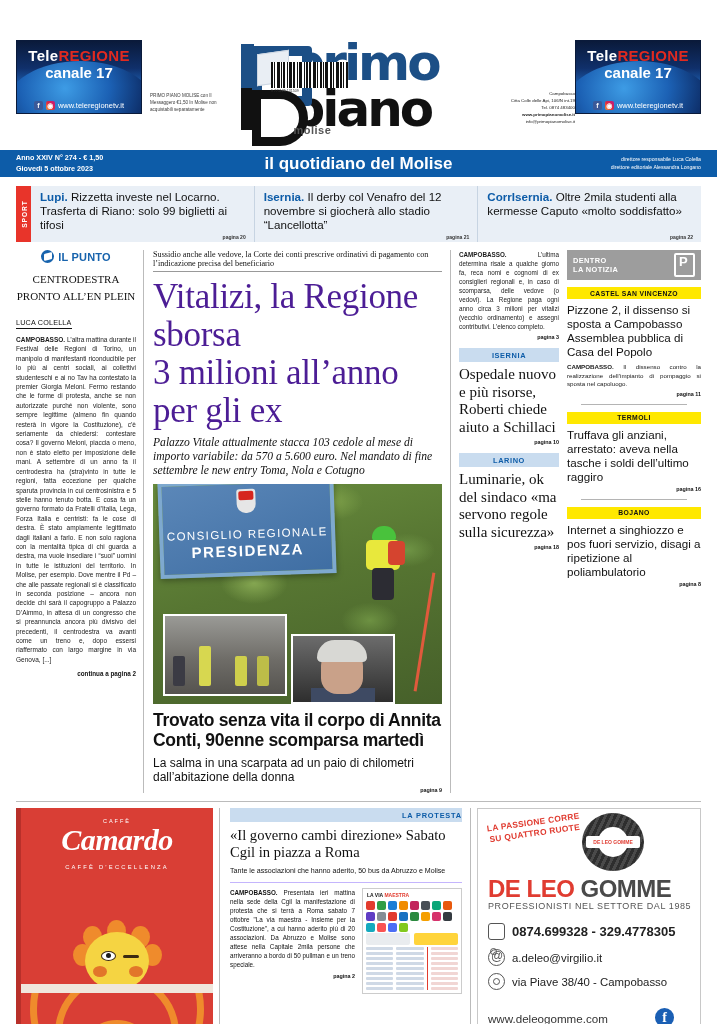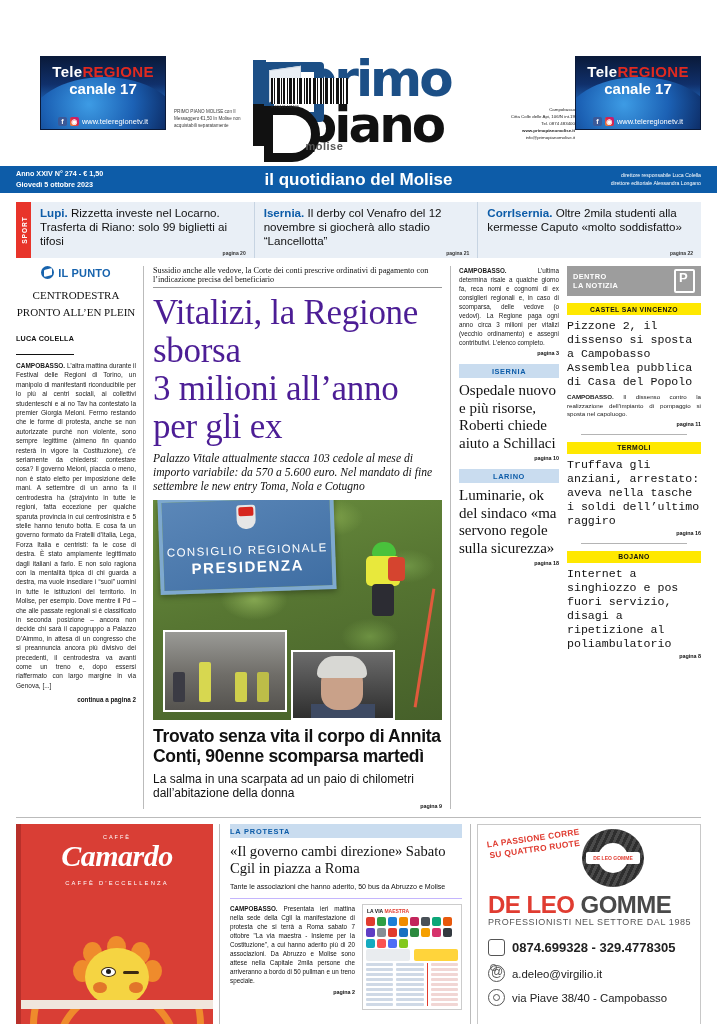--- a/index.html
+++ b/index.html
@@ -1,20 +1,20 @@
 <!DOCTYPE html>
 <html><head>
 <meta charset="utf-8">
 <style>
   html,body{margin:0;padding:0;background:#ffffff;}
   body{width:717px;height:1024px;font-family:"Liberation Sans",sans-serif;color:#111;overflow:hidden;position:relative;}
   .page{width:717px;height:1024px;position:relative;background:#fff;}
 
   
-  .masthead{position:relative;height:110px;padding-top:56px;display:flex;align-items:flex-start;margin-left:24px;}
+  .masthead{position:relative;height:110px;padding-top:40px;display:flex;align-items:flex-start;}
   .tr-badge{width:124px;height:72px;position:relative;background:linear-gradient(180deg,#0a1a3a 0%,#10306b 38%,#1d5fb0 62%,#0b2450 100%);border:1px solid #0a1a3a;overflow:hidden;}
   .tr-badge .globe{position:absolute;left:-12px;bottom:-40px;width:150px;height:92px;border-radius:50%;background:radial-gradient(circle at 40% 30%,#3f9fe8 0%,#1c62b6 40%,#0c2a63 75%);opacity:.95;}
   .tr-badge .tline{position:absolute;top:6px;left:0;right:0;text-align:center;font-weight:bold;font-size:15px;letter-spacing:.3px;}
   .tr-badge .tline .w{color:#fff;}
   .tr-badge .tline .r{color:#e02a20;}
   .tr-badge .c17{position:absolute;top:23px;left:0;right:0;text-align:center;color:#fff;font-weight:bold;font-size:15px;}
   .tr-badge .foot{position:absolute;bottom:3px;left:0;right:0;display:flex;align-items:center;justify-content:center;gap:3px;}
   .tr-badge .foot .si{width:9px;height:9px;border-radius:2px;color:#fff;font-size:7px;line-height:9px;text-align:center;font-weight:bold;}
   .tr-badge .foot .fb{background:#3b5998;}
   .tr-badge .foot .ig{background:linear-gradient(45deg,#f09433,#dc2743,#bc1888);}
@@ -63,21 +63,21 @@
   .colC{flex:1;padding:0 8px 0 9px;}
   .colR{width:100px;padding-left:8px;border-left:1px solid #bbb;}
   .colRR{width:134px;padding-left:8px;}
 
   
   .ilpunto{display:flex;align-items:center;gap:4px;justify-content:center;padding-bottom:4px;}
   .ilpunto .ic{width:13px;height:13px;border-radius:50%;background:#1763ad;position:relative;}
   .ilpunto .ic:after{content:"";position:absolute;left:2.5px;top:3px;width:8px;height:7px;background:#fff;border-radius:1px;transform:skewY(-12deg);}
   .ilpunto .lb{font-size:11px;font-weight:bold;color:#1763ad;letter-spacing:.2px;}
   .punto-head{font-family:"Liberation Serif",serif;font-size:11px;line-height:16.5px;text-align:center;color:#111;padding:4px 0 7px 0;}
-  .byline{font-size:7.2px;font-weight:bold;color:#111;border-bottom:1.3px solid #111;display:inline-block;padding-bottom:11px;margin-bottom:6px;letter-spacing:.2px;}
+  .byline{font-size:7.2px;font-weight:normal;color:#111;border-bottom:1.3px solid #111;display:inline-block;padding-bottom:1px;margin-bottom:6px;letter-spacing:.2px;}
   .bodytext{font-size:6.5px;line-height:9.4px;text-align:justify;color:#1a1a1a;}
   .bodytext b{font-weight:bold;}
   .continua{font-size:6.3px;font-weight:bold;text-align:right;margin-top:6px;}
 
   
   .occhiello{font-family:"Liberation Serif",serif;font-size:8.2px;color:#111;padding-bottom:3px;border-bottom:1px solid #999;}
   .bighead{font-family:"Liberation Serif",serif;font-size:35px;line-height:38px;color:#4c1d95;padding:6px 0 2px 0;letter-spacing:-.3px;}
   .subhead{font-family:"Liberation Serif",serif;font-style:italic;font-size:11.6px;line-height:14px;color:#111;padding:4px 0 6px 0;}
 
   .photo{position:relative;height:220px;overflow:hidden;background:#4b6b2e;}
@@ -121,21 +121,21 @@
   .rnote b{font-weight:bold;}
   .citybar{background:#c9dcef;color:#0d5ca8;font-size:7.4px;font-weight:bold;text-align:center;padding:2.5px 0;letter-spacing:.6px;margin:8px 0 4px 0;}
   .rhead{font-family:"Liberation Serif",serif;font-size:15px;line-height:17.5px;color:#111;}
 
   
   .dentro{background:#9d9d9d;color:#fff;height:30px;display:flex;align-items:center;justify-content:space-between;padding:0 6px;}
   .dentro .t{font-size:7.4px;font-weight:bold;line-height:9.5px;letter-spacing:.4px;}
   .dentro .p{width:17px;height:20px;border:2.2px solid #fff;border-radius:2px;position:relative;}
   .dentro .p:after{content:"P";position:absolute;left:3px;top:-1px;font-size:13px;font-weight:bold;color:#fff;}
   .yellowbar{background:#ffe800;color:#111;font-size:6.8px;font-weight:bold;text-align:center;padding:2.5px 0;letter-spacing:.4px;margin:7px 0 4px 0;}
-  .yhead{font-family:Liberation Mono, monospace;font-size:11.6px;line-height:14px;color:#111;}
+  .yhead{font-family:Liberation Sans, sans-serif;font-size:11.6px;line-height:14px;color:#111;}
   .ynote{font-size:6.2px;line-height:8.6px;text-align:justify;color:#1a1a1a;padding-top:4px;}
   .ynote b{font-weight:bold;}
   .ypg{font-size:5.4px;font-weight:bold;text-align:right;padding-top:2px;}
   .hr{border-top:1px solid #b4b4b4;margin:7px 14px;}
 
   
   .bottom{margin:8px 16px 0 16px;display:flex;border-top:1px solid #bbb;padding-top:6px;}
   .adL{width:192px;height:228px;position:relative;overflow:hidden;background:#d93e35;border-left:5px solid #b8302a;}
   .adL .brandw{position:absolute;left:0;right:0;top:10px;text-align:center;color:#fff;}
   .adL .brandw .s{font-size:5.5px;letter-spacing:2px;}
@@ -146,21 +146,21 @@
   .adL .sun .ray{position:absolute;width:19px;height:22px;background:#ef8b2c;border-radius:50%;}
   .adL .sun .cheek{position:absolute;width:14px;height:11px;background:#e2762a;border-radius:50%;top:42px;}
   .adL .sun .eye{position:absolute;left:30px;top:27px;width:13px;height:8px;background:#fff;border-radius:50%;border:1.4px solid #3b2a12;}
   .adL .sun .eye:after{content:"";position:absolute;left:4px;top:1px;width:5px;height:5px;background:#1d1d1d;border-radius:50%;}
   .adL .sun .eye2{position:absolute;left:52px;top:31px;width:16px;height:3px;background:#3b2a12;border-radius:2px;}
   .adL .lace{position:absolute;left:0;right:0;top:176px;height:9px;background:#f0e6dc;}
   .adL .rings{position:absolute;left:0;right:0;top:185px;bottom:0;overflow:hidden;background:#d93e35;}
   .adL .rings i{position:absolute;left:50%;transform:translateX(-50%);border-radius:50%;border:7px solid #ef8b2c;bottom:-60px;}
 
   .adC{flex:1;padding:0 8px 0 10px;border-left:1px solid #bbb;border-right:1px solid #bbb;margin-left:6px;}
-  .protestbar{background:#c9dcef;color:#0d5ca8;font-size:7.4px;font-weight:bold;text-align:left;padding:2.5px 0;letter-spacing:.8px;}
+  .protestbar{background:#c9dcef;color:#0d5ca8;font-size:7.4px;font-weight:bold;text-align:right;padding:2.5px 0;letter-spacing:.8px;}
   .phead{font-family:"Liberation Serif",serif;font-size:14.6px;line-height:17px;color:#111;padding-top:5px;}
   .psub{font-size:7.1px;color:#111;padding:6px 0 7px 0;border-bottom:1px solid #c4b5fd;}
   .pbodywrap{display:flex;gap:7px;padding-top:5px;}
   .pbody{flex:1;font-size:6.3px;line-height:9px;text-align:justify;}
   .pbody b{font-weight:bold;}
   .poster{width:98px;height:104px;border:1px solid #ccc;background:#fff;position:relative;overflow:hidden;}
   .poster .ph{position:absolute;left:4px;top:3px;font-size:5px;font-weight:bold;color:#111;}
   .poster .ph span{color:#e23b2e;}
   .poster .icons{position:absolute;left:3px;right:3px;top:12px;display:flex;flex-wrap:wrap;gap:2px;}
   .poster .icons i{width:9px;height:9px;border-radius:2px;display:block;}

